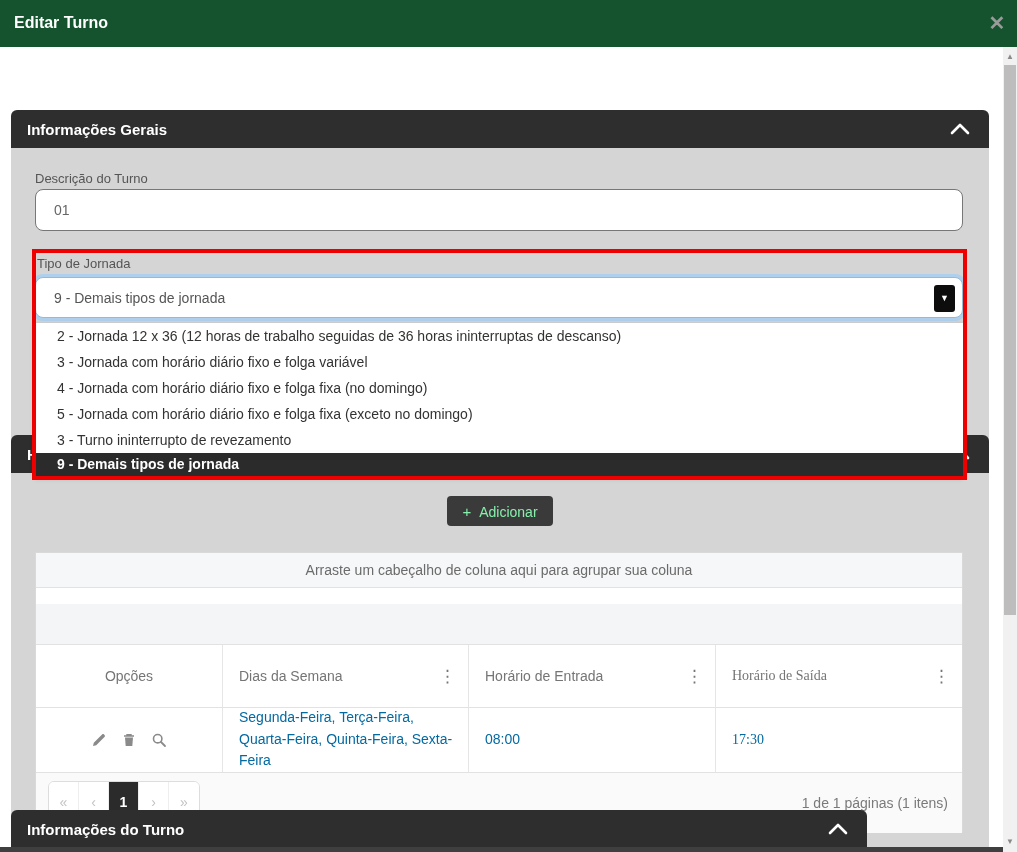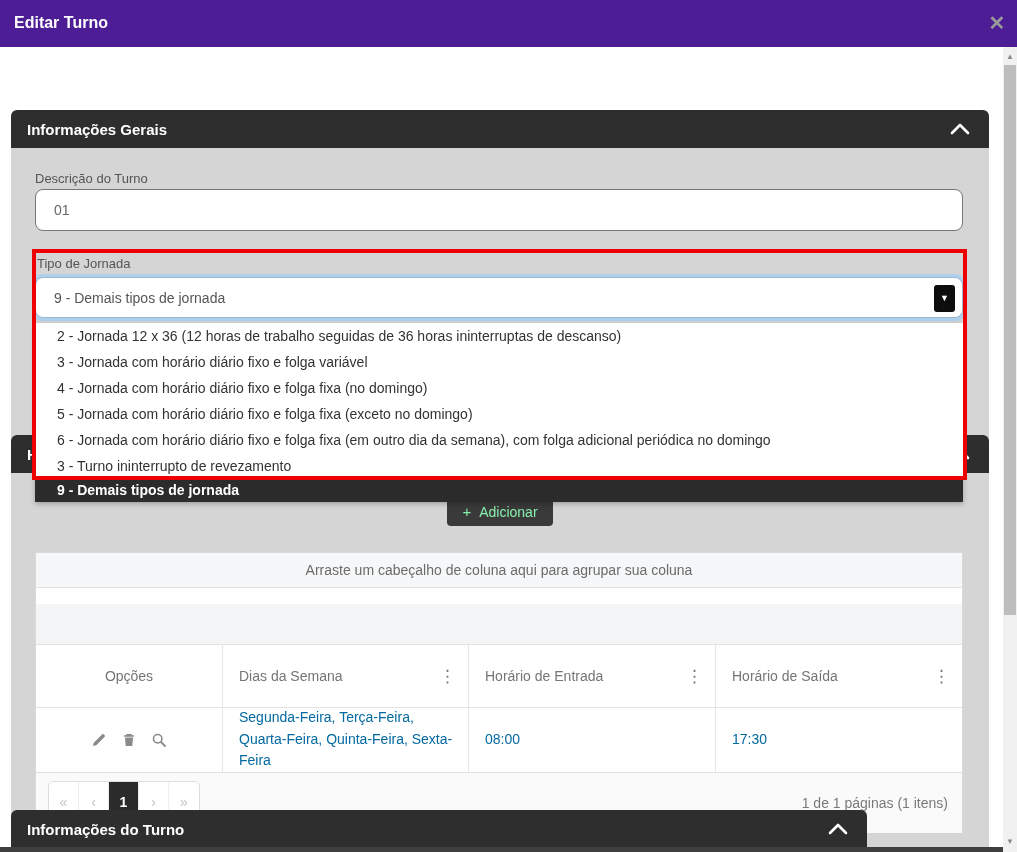--- a/index.html
+++ b/index.html
@@ -1,21 +1,21 @@
 <!DOCTYPE html>
 <html><head>
 <meta charset="utf-8">
 <style>
   * { margin:0; padding:0; box-sizing:border-box; }
   html,body { width:1017px; height:852px; overflow:hidden; }
   body { font-family:"Liberation Sans", sans-serif; background:#ffffff; position:relative; }
   .root { position:absolute; left:0; top:0; width:1017px; height:852px; background:#fff; }
 
   
-  .titlebar { position:absolute; left:0; top:0; width:1017px; height:47px; background:#4c1d95; z-index:40; }
+  .titlebar { position:absolute; left:0; top:0; width:1017px; height:47px; background:#14532d; z-index:40; }
   .titlebar .title { position:absolute; left:14px; top:14px; color:#fff; font-size:16px; font-weight:bold; }
   .titlebar .close { position:absolute; left:986px; top:12px; width:22px; height:22px; color:#9a9a9a;
                      font-size:20px; font-weight:bold; text-align:center; line-height:22px; cursor:pointer; }
 
   
   .scrollarea { position:absolute; left:0; top:47px; width:1003px; height:800px; background:#fff; }
 
   
   .sec-header { position:absolute; background:#2e2e2e; border-radius:6px 6px 0 0; }
   .sec-header .sec-title { position:absolute; left:16px; top:50%; transform:translateY(-50%);
@@ -72,21 +72,21 @@
   .gh-cell .kebab { position:absolute; right:12px; top:50%; transform:translateY(-50%);
                     font-size:17px; color:#757575; cursor:pointer; }
   .grid-datarow { position:absolute; left:0; top:155px; width:100%; height:65px; background:#fff;
                   border-bottom:1px solid #e2e2e2; display:flex; }
   .gd-cell { position:relative; border-right:1px solid #e6e6e6; font-size:14px; color:#0369a1; }
   .gd-cell:last-child { border-right:none; }
   .gd-cell .cell-text { position:absolute; left:16px; right:10px; top:50%; transform:translateY(-50%); line-height:1.55; }
   .gd-cell.icons { display:flex; align-items:center; justify-content:center; gap:14px; }
   .row-icon { width:16px; height:16px; cursor:pointer; }
 
-  .c1 { width:187px; } .c2 { width:246px; } .c3 { width:247px; } .c4 { flex:1; }
+  .c1 { width:187px; } .c2 { width:246px; } .c3 { width:247px; } .c4 { flex:1;font-family:Liberation Serif, serif; }
 
   .grid-footer { position:absolute; left:0; top:220px; width:100%; height:60px; background:#fafafa; }
   .pager { position:absolute; left:12px; top:8px; height:42px; display:flex; border:1px solid #ddd;
            border-radius:6px; overflow:hidden; background:#fff; }
   .pg-btn { width:30px; height:100%; display:flex; align-items:center; justify-content:center;
             font-size:14px; color:#c3c3c3; border-right:1px solid #eee; background:#fff; cursor:pointer; }
   .pg-btn:last-child { border-right:none; }
   .pg-btn.active { background:#2b2b2b; color:#fff; font-weight:bold; }
   .pager-info { position:absolute; right:14px; top:50%; transform:translateY(-50%); font-size:14px; color:#7a7a7a; }
 
@@ -131,21 +131,20 @@
     <div class="select-box">
       <span class="sel-text">9 - Demais tipos de jornada</span>
       <span class="select-arrow">▼</span>
     </div>
 
     <div class="dropdown">
       <div class="dd-option">2 - Jornada 12 x 36 (12 horas de trabalho seguidas de 36 horas ininterruptas de descanso)</div>
       <div class="dd-option">3 - Jornada com horário diário fixo e folga variável</div>
       <div class="dd-option">4 - Jornada com horário diário fixo e folga fixa (no domingo)</div>
       <div class="dd-option">5 - Jornada com horário diário fixo e folga fixa (exceto no domingo)</div>
-      <div class="dd-option">6 - Jornada com horário diário fixo e folga fixa (em outro dia da semana), com folga adicional periódica no domingo</div>
       <div class="dd-option">3 - Turno ininterrupto de revezamento</div>
       <div class="dd-option selected">9 - Demais tipos de jornada</div>
     </div>
 
     <div class="red-box"></div>
 
     <button class="add-btn">
       <span class="plus">+</span><span>Adicionar</span>
     </button>
 

